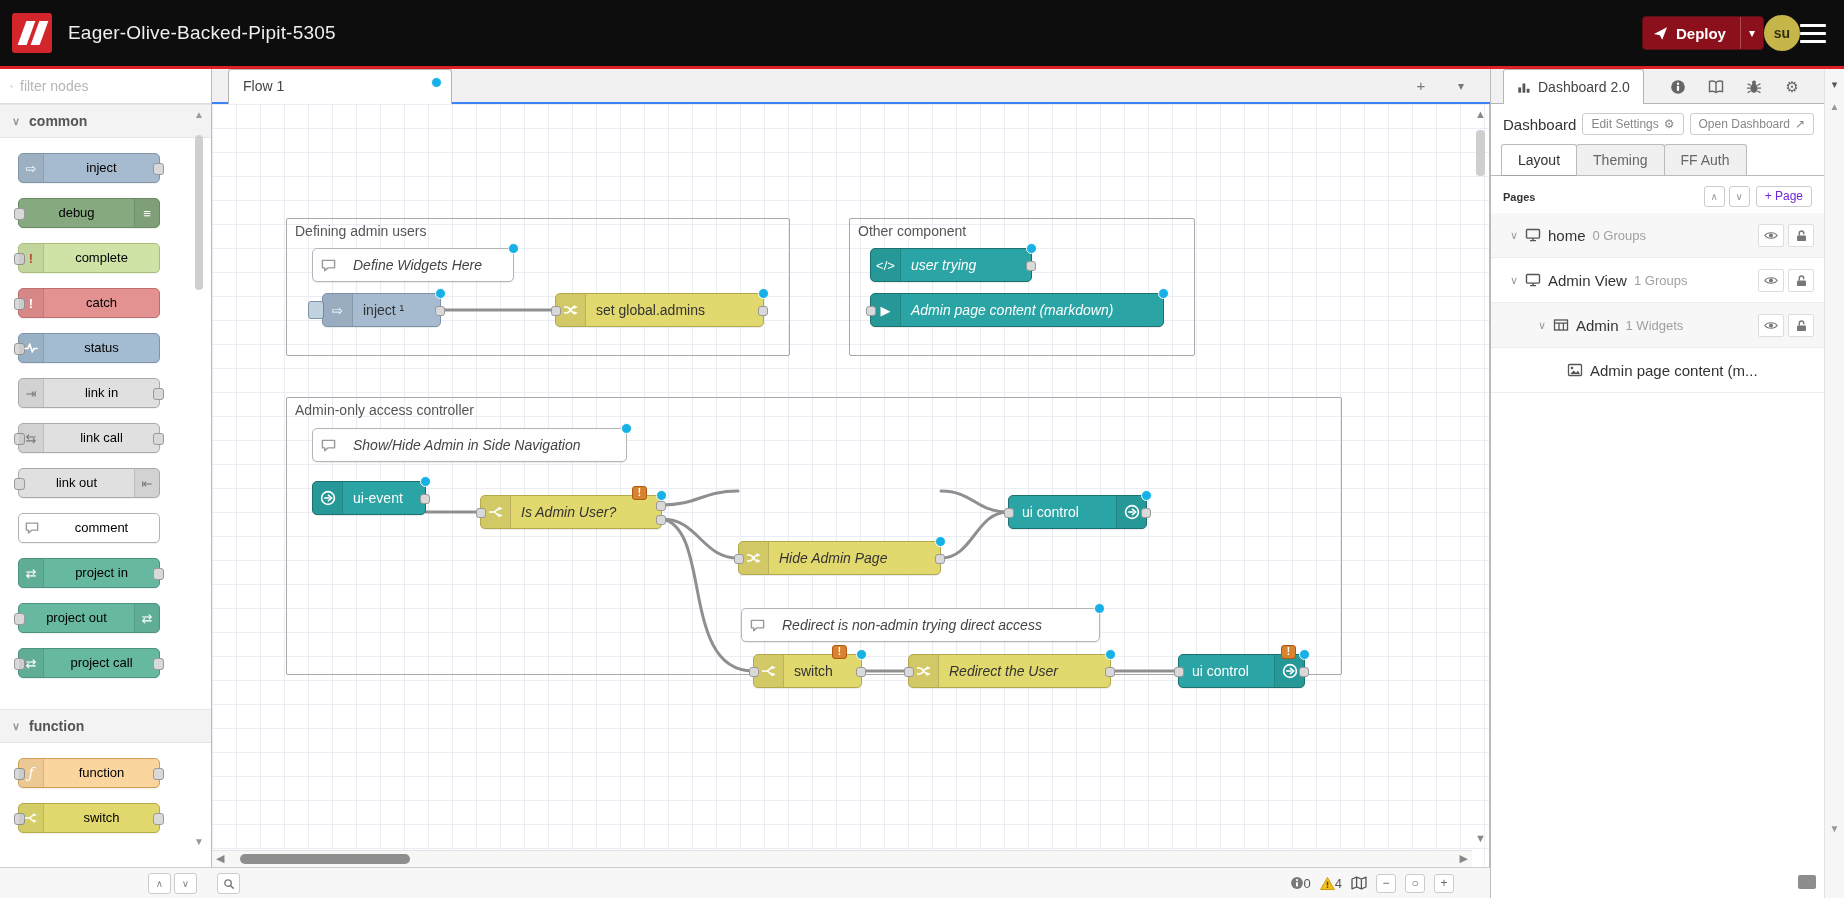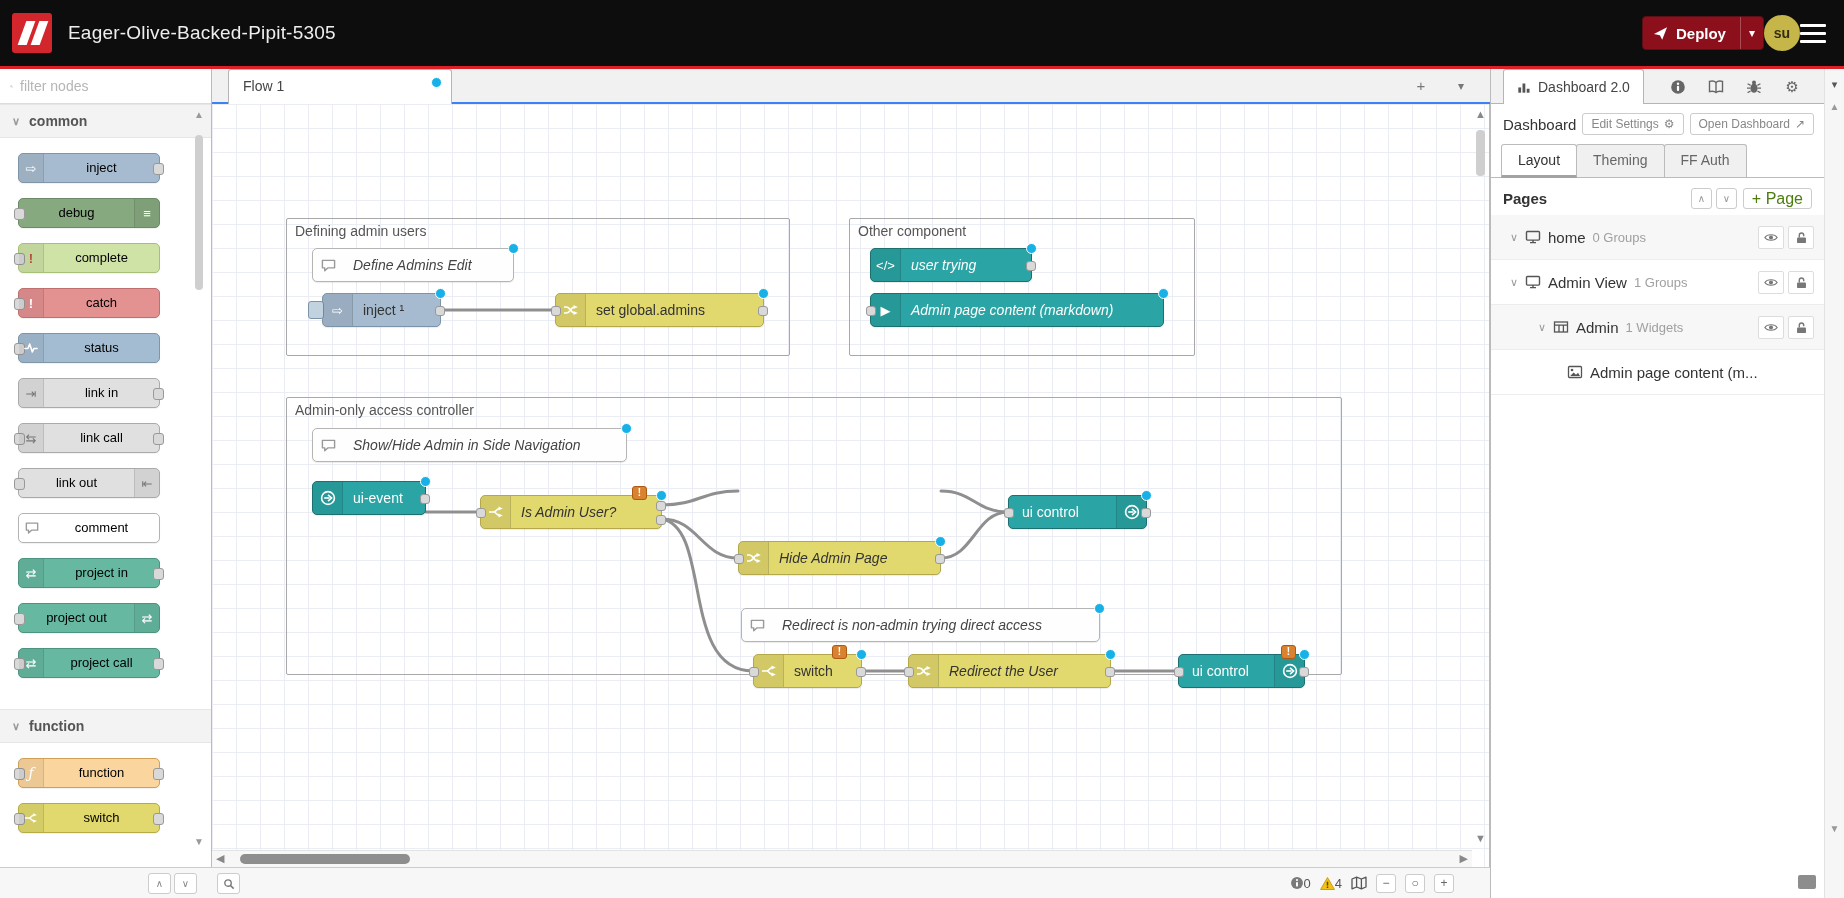--- a/index.html
+++ b/index.html
@@ -122,25 +122,25 @@
 
 #sidebar{position:absolute;left:1490px;top:69px;width:334px;bottom:0;background:#fff;border-left:1px solid #bbb;z-index:5}
 #stabbar{height:35px;background:#f1f1f1;border-bottom:1px solid #b5b5b5;position:relative}
 #stab-active{position:absolute;left:12px;top:0;height:35px;background:#fff;border:1px solid #b5b5b5;border-bottom:none;border-radius:3px 3px 0 0;display:flex;align-items:center;gap:7px;padding:0 13px;font-size:14px;color:#444;cursor:pointer}
 .mtab{position:absolute;top:0;width:38px;height:35px;display:flex;align-items:center;justify-content:center;color:#666;cursor:pointer;font-size:15px}
 #dash-hdr{display:flex;align-items:center;padding:9px 12px 7px}
 #dash-hdr .ttl{font-size:15px;color:#333;margin-right:auto}
 .sbtn{display:flex;align-items:center;gap:5px;border:1px solid #ccc;border-radius:3px;background:#fff;color:#888;font-size:12px;padding:3px 8px;margin-left:6px;cursor:pointer;white-space:nowrap}
 #stabs{display:flex;padding-left:10px;border-bottom:1px solid #bbb;margin-top:2px}
 .stab{padding:7px 16px;font-size:14px;color:#666;background:#f0f0f0;border:1px solid #bbb;border-bottom:none;border-radius:3px 3px 0 0;margin-right:-1px;position:relative;cursor:pointer}
-.stab.active{background:#fff;color:#333;z-index:1;margin-bottom:-1px;border-bottom:3px solid #a3a3a3}
+.stab.active{background:#fff;color:#333;z-index:1;margin-bottom:-1px;border-bottom:1px solid #a3a3a3}
 #pages-hdr{display:flex;align-items:center;padding:10px 12px 6px}
-#pages-hdr .ttl{font-size:15px;font-weight:bold;color:#333;margin-right:auto}
+#pages-hdr .ttl{font-size:11px;font-weight:bold;color:#333;margin-right:auto}
 .sqbtn{width:21px;height:21px;border:1px solid #ccc;border-radius:3px;background:#fff;color:#999;font-size:10px;line-height:19px;text-align:center;margin-left:4px;cursor:pointer}
-#addpage{height:21px;border:1px solid #ccc;border-radius:3px;background:#fff;color:#4d7c0f;font-size:16px;padding:0 8px;line-height:19px;margin-left:6px;cursor:pointer}
+#addpage{height:21px;border:1px solid #ccc;border-radius:3px;background:#fff;color:#6d28d9;font-size:12px;padding:0 8px;line-height:19px;margin-left:6px;cursor:pointer}
 #shelp{font-size:12.5px;font-style:italic;color:#a5a5a5;padding:2px 14px 12px;line-height:1.45}
 .trow{position:relative;height:45px;border-bottom:1px solid #ededed;display:flex;align-items:center;background:#fff;cursor:pointer}
 .trow.shade{background:#f7f7f7}
 .trow .car{color:#999;font-size:11px;width:14px;text-align:center}
 .trow .tname{font-size:15px;color:#333;margin:0 7px}
 .trow .tcount{font-size:13px;color:#a0a0a0}
 .trow .tbtns{position:absolute;right:10px;display:flex;gap:4px}
 .tibtn{width:26px;height:23px;border:1px solid #ddd;border-radius:2px;background:#fff;display:flex;align-items:center;justify-content:center;color:#777;cursor:pointer}
 #sb-corner{position:absolute;right:8px;bottom:9px;width:18px;height:14px;background:#8d8d8d;border-radius:2px;cursor:pointer}
 
@@ -391,21 +391,21 @@
     <path class="wire" d="M650,567 C666,567 680,567 696,567"></path>
     <path class="wire" d="M899,567 C926,567 936,567 966,567"></path>
   </svg>
 
   <div class="cnode cmt iconL it" style="left:100px;top:144px;width:202px">
     <span class="nicon">
         <svg class="ico" width="15" height="15" viewBox="0 0 16 16">
           <use href="#i-bubble"></use>
         </svg>
       </span>
-    <span class="nlabel">Define Admins Edit</span>
+    <span class="nlabel">Define Widgets Here</span>
     <span class="dot"></span>
   </div>
 
   <div class="cnode steel iconL" style="left:110px;top:189px;width:119px">
     <span class="injbtn"></span>
     <span class="nicon">⇨</span>
     <span class="nlabel">inject ¹</span>
     <span class="port out"></span>
     <span class="dot"></span>
   </div>

